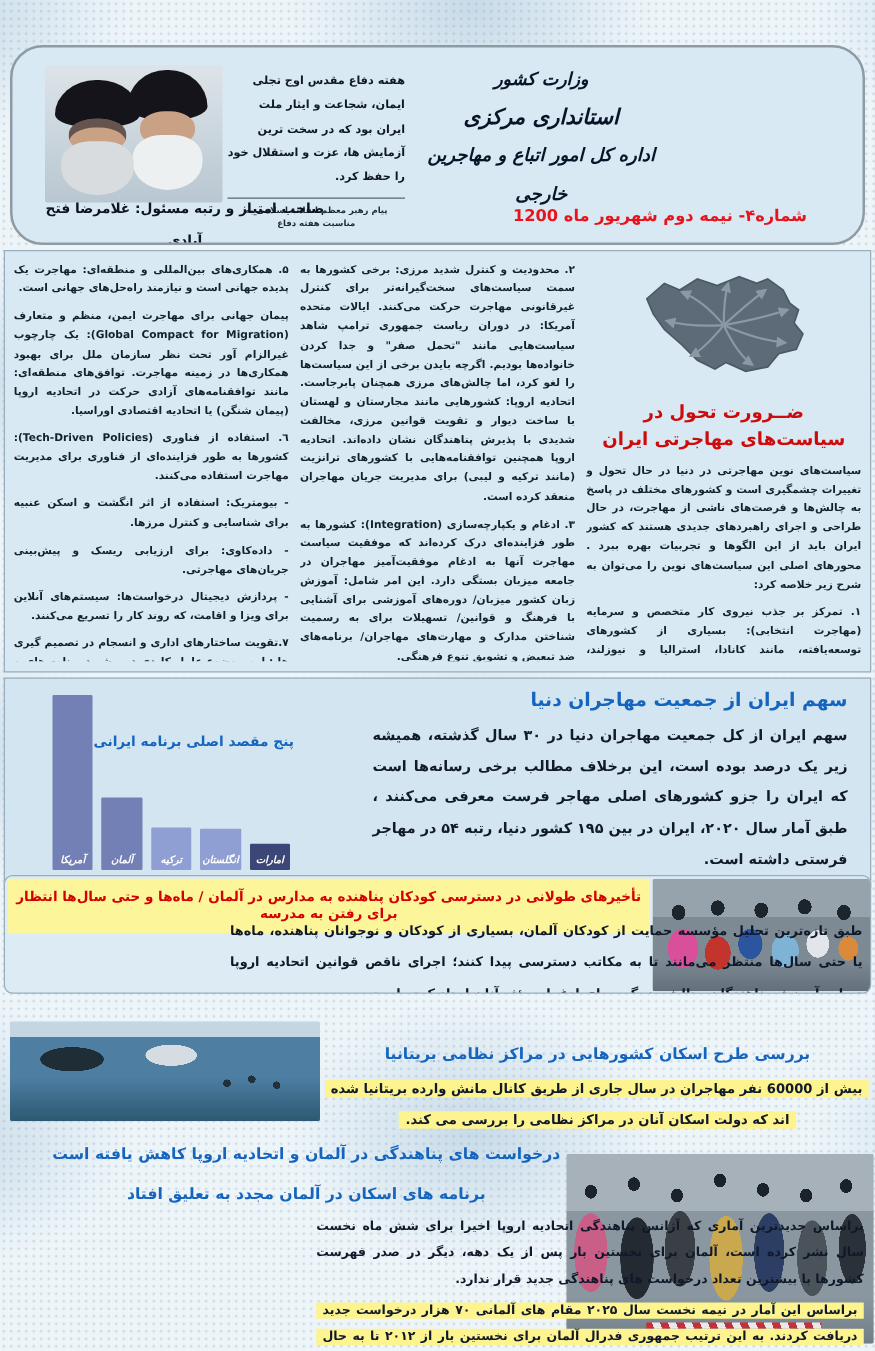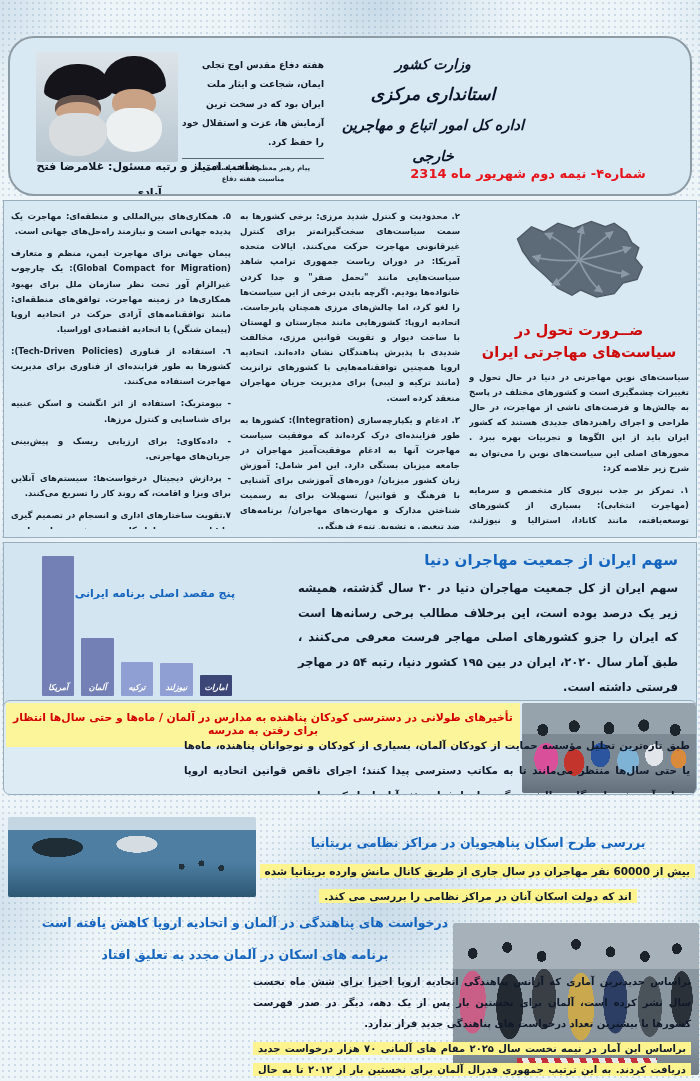--- a/index.html
+++ b/index.html
@@ -187,21 +187,21 @@
       <div class="callig-1">وزارت کشور</div>
       <div class="callig-2">استانداری مرکزی</div>
       <div class="callig-3">اداره کل امور اتباع و مهاجرین خارجی</div>
     </div>
 
     <div class="publisher-block">
       <div>صاحب امتیاز و رتبه مسئول: غلامرضا فتح آبادی</div>
 
     </div>
 
-    <div class="issue-date">شماره۴- نیمه دوم شهریور ماه 2314</div>
+    <div class="issue-date">شماره۴- نیمه دوم شهریور ماه 1200</div>
   </div>
 
   <div class="article-box mappat">
     <div class="col">
       <div class="iran-map-wrap">
         <svg viewBox="0 0 200 118" width="176" height="104">
           <defs>
             <marker id="ah" viewBox="0 0 10 10" refX="8" refY="5" markerWidth="5" markerHeight="5" orient="auto">
               <path d="M0,0 L10,5 L0,10 z" fill="#8b98a6"></path>
             </marker>
@@ -255,38 +255,38 @@
         <div class="bar c-dark" style="height: 140px;">
           <span class="bar-label">آمریکا</span>
         </div>
         <div class="bar c-dark" style="height: 58px;">
           <span class="bar-label">آلمان</span>
         </div>
         <div class="bar c-light" style="height: 34px;">
           <span class="bar-label">ترکیه</span>
         </div>
         <div class="bar c-light" style="height: 33px;">
-          <span class="bar-label">نیوزلند</span>
+          <span class="bar-label">انگلستان</span>
         </div>
         <div class="bar c-navy" style="height: 21px;">
           <span class="bar-label">امارات</span>
         </div>
       </div>
     </div>
   </div>
 
   <div class="school-box">
     <div class="school-title">تأخیرهای طولانی در دسترسی کودکان پناهنده به مدارس در آلمان / ماه‌ها و حتی سال‌ها انتظار برای رفتن به مدرسه</div>
     <div class="photo children"></div>
     <p class="school-body">طبق تازه‌ترین تحلیل مؤسسه حمایت از کودکان آلمان، بسیاری از کودکان و نوجوانان پناهنده، ماه‌ها یا حتی سال‌ها منتظر می‌مانند تا به مکاتب دسترسی پیدا کنند؛ اجرای ناقص قوانین اتحادیه اروپا درباره آموزش پناهندگان، چالش بزرگی برای ادغــام مؤثر آنان ایجاد کرده است.</p>
   </div>
 
   <div class="britain-sec">
     <div class="photo boat"></div>
-    <div class="britain-title">بررسی طرح اسکان پناهجویان در مراکز نظامی بریتانیا</div>
+    <div class="britain-title">بررسی طرح اسکان کشورهایی در مراکز نظامی بریتانیا</div>
     <div class="britain-body">
       <span class="hl">بیش از 60000 نفر مهاجران  در سال جاری از طریق کانال مانش وارده بریتانیا شده اند که دولت اسکان آنان در مراکز نظامی را بررسی می کند.</span>
     </div>
   </div>
 
   <div class="germany-sec">
     <div class="germany-title-1">درخواست های پناهندگی در آلمان و اتحادیه اروپا کاهش یافته است</div>
     <div class="germany-title-2">برنامه های اسکان در آلمان مجدد به تعلیق افتاد</div>
     <div class="photo crowd"></div>
     <div class="germany-body">

